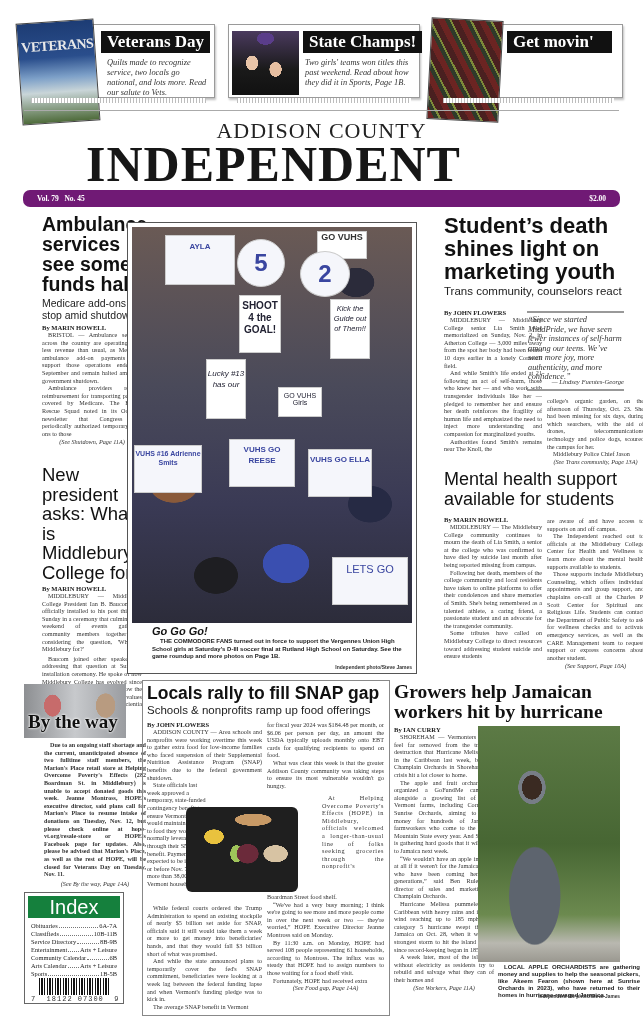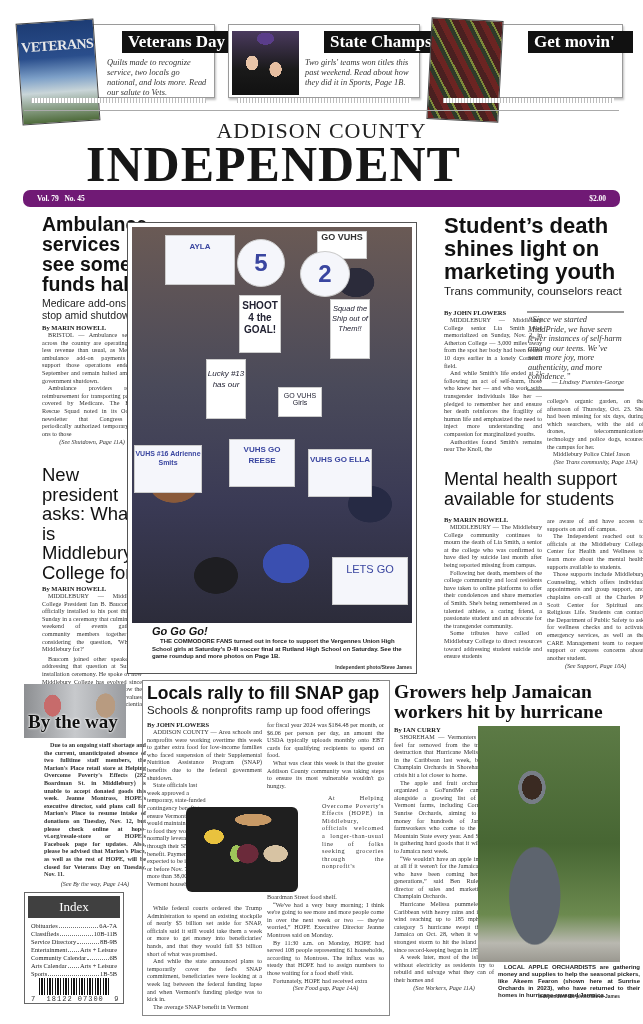--- a/index.html
+++ b/index.html
@@ -6,21 +6,21 @@
   html, body { width: 643px; height: 1024px; background: #ffffff; overflow: hidden; }
   body { position: relative; font-family: "Liberation Serif", serif; color: #1a1a1a; }
   .abs { position: absolute; margin-left: 20px; }
   .serif { font-family: "Liberation Serif", serif; }
   .sans { font-family: "Liberation Sans", sans-serif; }
 
   
   .promo { position: absolute; top: 24px; height: 74px; border: 1px solid #9a9a9a; background: #fff; box-shadow: 1px 2px 2px rgba(0,0,0,0.25); }
   .promo-ticks { position: absolute; left: 8px; right: 8px; bottom: -6px; height: 5px;
     background: repeating-linear-gradient(90deg, #bdbdbd 0 1px, #fff 1px 3px); }
-  .promo-title { position: absolute; background: #111; color: #fff; font-family: "Liberation Serif", serif; font-weight: bold; font-size: 17px; line-height: 22px; padding: 0 6px; white-space: nowrap; margin-left: 21px; }
+  .promo-title { position: absolute; background: #111; color: #fff; font-family: "Liberation Serif", serif; font-weight: bold; font-size: 17px; line-height: 22px; padding: 0 6px; white-space: nowrap; }
   .promo-text { position: absolute; font-family: "Liberation Serif", serif; font-style: italic; font-size: 8.4px; line-height: 10px; color: #333; }
   .promo-img { position: absolute; }
 
   
   .mast-top { position: absolute; left: 0; width: 643px; top: 118px; text-align: center; font-size: 22px; letter-spacing: 1px; color: #222; }
   .mast-main { position: absolute; left: 0; width: 547px; top: 138px; text-align: center; font-size: 50px; font-weight: bold; letter-spacing: 1px; color: #161616; line-height: 52px; }
   .mast-rule { position: absolute; left: 24px; right: 24px; top: 110px; height: 1px; background: #aaa; }
   .dateline { position: absolute; left: 23px; width: 597px; top: 190px; height: 17px; background: #701a75; color: #fff; font-size: 7.5px; font-weight: bold; line-height: 17px; border-radius: 7px; }
   .dateline span { position: absolute; top: 0; }
 
@@ -38,21 +38,21 @@
       radial-gradient(ellipse 40px 30px at 15% 65%, #8a5a3a 0 60%, transparent 62%),
       radial-gradient(ellipse 38px 32px at 55% 85%, #3a4fb0 0 60%, transparent 62%),
       radial-gradient(ellipse 36px 30px at 30% 88%, #1e1e22 0 60%, transparent 62%),
       radial-gradient(ellipse 36px 30px at 85% 70%, #262a44 0 60%, transparent 62%),
       linear-gradient(180deg, #6a5a55 0%, #4a4a5a 40%, #3a3a55 70%, #2c2c3a 100%); }
   .sign { position: absolute; background: #f5f6fb; border: 1px solid #ccc; color: #3a46a0; font-family: "Liberation Sans", sans-serif; font-weight: bold; text-align: center; }
 
   .pull-quote { position: absolute; font-family: "Liberation Serif", serif; font-style: italic; color: #333; }
 
   .index-box { position: absolute; border: 1px solid #666; background: #fff; }
-  .index-head { position: absolute; left: 3px; right: 3px; top: 3px; height: 22px; background: #404040; color: #fff; font-family: Liberation Serif, serif; font-size: 13px; text-align: center; line-height: 22px; }
+  .index-head { position: absolute; left: 3px; right: 3px; top: 3px; height: 22px; background: #15803d; color: #fff; font-family: Liberation Sans, sans-serif; font-size: 20px; text-align: center; line-height: 22px; }
   .index-row { position: absolute; left: 6px; right: 6px; font-family: "Liberation Serif", serif; font-size: 6.4px; line-height: 7.6px; color: #222; display: flex; }
   .index-row .dots { flex: 1; border-bottom: 1px dotted #777; margin: 0 1px 2px 1px; }
   .barcode { position: absolute; left: 14px; right: 14px; height: 26px;
     background: repeating-linear-gradient(90deg, #111 0 1px, #fff 1px 2px, #111 2px 4px, #fff 4px 5px, #111 5px 6px, #fff 6px 8px); }
   .barcode-num { position: absolute; left: 6px; right: 6px; font-family: "Liberation Mono", monospace; font-size: 7px; color: #333; text-align: center; letter-spacing: 1px; }
 
   .bytheway-img { position: absolute; background:
       radial-gradient(ellipse 14px 18px at 28% 40%, #c76b6b 0 60%, transparent 62%),
       radial-gradient(ellipse 16px 20px at 80% 40%, #b89b80 0 60%, transparent 62%),
       linear-gradient(90deg, #8d8f92, #c7c9cc 50%, #9a9ca0); }
@@ -124,21 +124,21 @@
   <div class="jump" style="margin-top:1px;">(See Baucom, Page 11A)</div>
 </div>
 
 <div class="photo-box" style="left:127px; top:222px; width:290px; height:452px;">
   <div class="crowd">
     <div class="sign" style="left:33px; top:8px; width:70px; height:50px; font-size:8px; padding-top:6px;"><span>AYLA</span></div>
     <div class="sign" style="left:105px; top:12px; width:48px; height:48px; border-radius:50%; font-size:24px; line-height:46px;"><span>5</span></div>
     <div class="sign" style="left:185px; top:4px; width:50px; height:28px; font-size:9px; color:#333; background:#fff;"><span>GO VUHS</span></div>
     <div class="sign" style="left:168px; top:24px; width:50px; height:46px; border-radius:50%; font-size:24px; line-height:44px;"><span>2</span></div>
     <div class="sign" style="left:107px; top:68px; width:42px; height:58px; font-size:10px; color:#223; line-height:12px; padding-top:4px; background:#fff;"><span>SHOOT 4 the GOAL!</span></div>
-    <div class="sign" style="left:198px; top:72px; width:40px; height:60px; font-size:7.5px; color:#223; line-height:10px; padding-top:4px; font-weight:normal; font-style:italic; background:#fff;"><span>Squad the Ship out of Them!!</span></div>
+    <div class="sign" style="left:198px; top:72px; width:40px; height:60px; font-size:7.5px; color:#223; line-height:10px; padding-top:4px; font-weight:normal; font-style:italic; background:#fff;"><span>Kick the Guide out of Them!!</span></div>
     <div class="sign" style="left:74px; top:132px; width:40px; height:60px; font-size:8px; color:#223; line-height:11px; padding-top:8px; font-weight:normal; font-style:italic; background:#fff;"><span>Lucky #13 has our</span></div>
     <div class="sign" style="left:146px; top:160px; width:44px; height:30px; font-size:7px; color:#223; padding-top:4px; font-weight:normal; background:#fff;"><span>GO VUHS Girls</span></div>
     <div class="sign" style="left:2px; top:218px; width:68px; height:48px; font-size:7px; line-height:9px; padding-top:3px;"><span>VUHS #16 Adrienne Smits</span></div>
     <div class="sign" style="left:176px; top:222px; width:64px; height:48px; font-size:8px; line-height:11px; padding-top:4px;"><span>VUHS GO ELLA</span></div>
     <div class="sign" style="left:97px; top:212px; width:66px; height:48px; font-size:8px; line-height:11px; padding-top:4px;"><span>VUHS GO REESE</span></div>
     <div class="sign" style="left:200px; top:330px; width:76px; height:48px; font-size:11px; line-height:14px; padding-top:4px; font-weight:normal;"><span>LETS GO</span></div>
   </div>
   <div class="abs hl" style="left:4px; bottom:36px; font-size:11px; font-style:italic;">Go Go Go!</div>
   <div class="abs sans" style="left:4px; right:4px; bottom:13px; font-size:6px; line-height:7.2px; font-weight:bold; color:#222; text-indent:8px;">THE COMMODORE FANS turned out in force to support the Vergennes Union High School girls at Saturday's D-III soccer final at Rutland High School on Saturday. See the game roundup and more photos on Page 1B.</div>
   <div class="abs sans" style="right:4px; bottom:3px; font-size:5px; font-weight:bold; color:#333;">Independent photo/Steve James</div>

